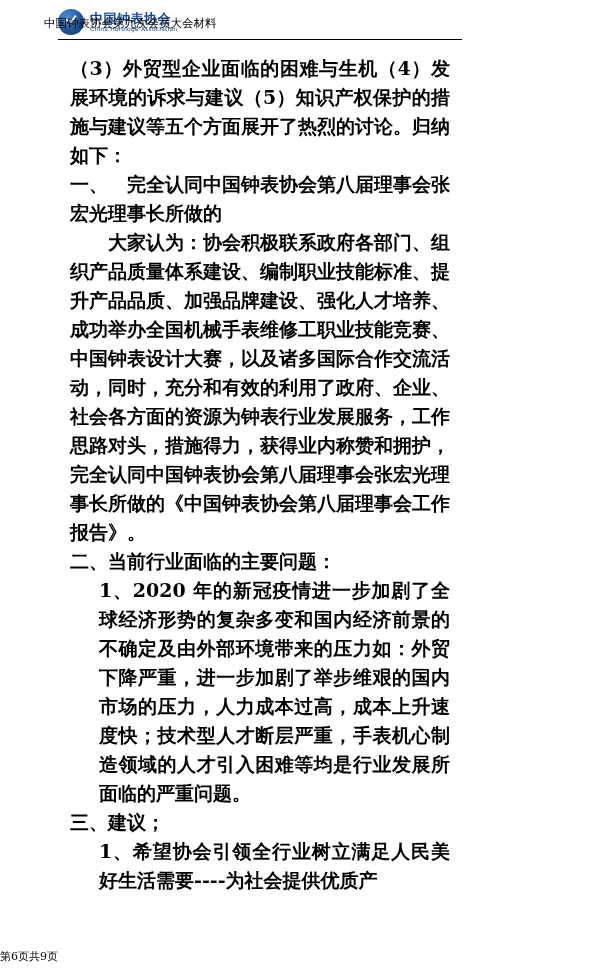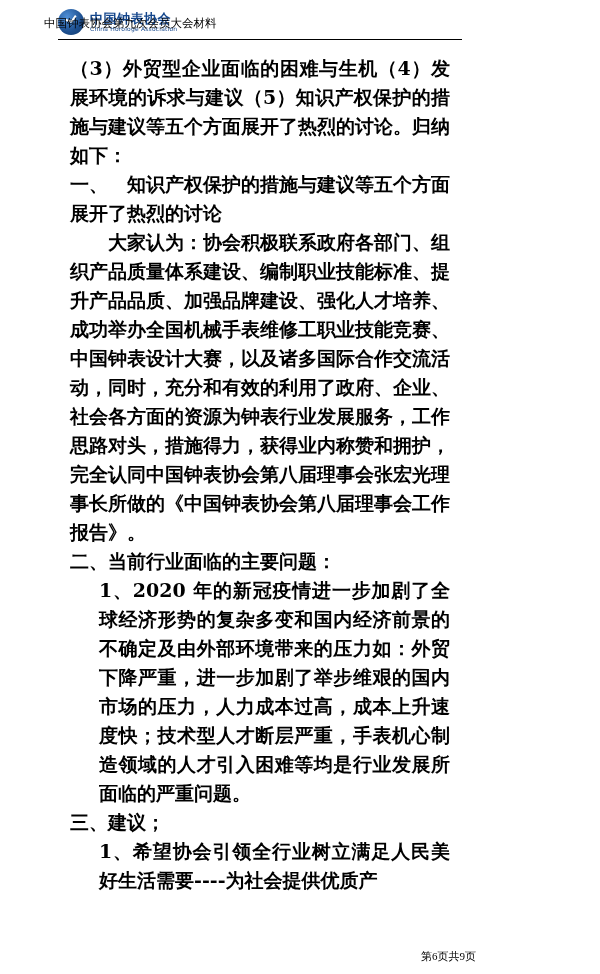--- a/index.html
+++ b/index.html
@@ -124,24 +124,23 @@
     text-indent: 0;
     margin-left: 29px;
   }
 
   
   .footer {
     position: absolute;
     left: 0;
     right: 0;
     bottom: 10px;
-    text-align: right;
+    text-align: left;
     font-size: 11px;
     color: #000000;
-    font-family: Liberation Serif, serif;
   }
 </style>
 </head>
 <body>
 
 <div class="page">
 
   <div class="header">
     <div class="logo-block">
       <div class="logo-mark"></div>
@@ -149,21 +148,21 @@
         <span class="logo-cn">中国钟表协会</span>
         <span class="logo-en">China Horologe Association</span>
       </div>
     </div>
     <div class="header-title">中国钟表协会第九次会员大会材料</div>
     <div class="header-rule"></div>
   </div>
 
   <div class="content">
     <p class="para">（3）外贸型企业面临的困难与生机（4）发展环境的诉求与建议（5）知识产权保护的措施与建议等五个方面展开了热烈的讨论。归纳如下：</p>
-    <p class="para">一、　知识产权保护的措施与建议等五个方面展开了热烈的讨论</p>
+    <p class="para">一、　完全认同中国钟表协会第八届理事会张宏光理事长所做的</p>
     <p class="para indent2">大家认为：协会积极联系政府各部门、组织产品质量体系建设、编制职业技能标准、提升产品品质、加强品牌建设、强化人才培养、成功举办全国机械手表维修工职业技能竞赛、中国钟表设计大赛，以及诸多国际合作交流活动，同时，充分和有效的利用了政府、企业、社会各方面的资源为钟表行业发展服务，工作思路对头，措施得力，获得业内称赞和拥护，完全认同中国钟表协会第八届理事会张宏光理事长所做的《中国钟表协会第八届理事会工作报告》。</p>
     <p class="para">二、当前行业面临的主要问题：</p>
     <p class="para hang-list">1、2020 年的新冠疫情进一步加剧了全球经济形势的复杂多变和国内经济前景的不确定及由外部环境带来的压力如：外贸下降严重，进一步加剧了举步维艰的国内市场的压力，人力成本过高，成本上升速度快；技术型人才断层严重，手表机心制造领域的人才引入困难等均是行业发展所面临的严重问题。</p>
     <p class="para">三、建议；</p>
     <p class="para hang-list">1、希望协会引领全行业树立满足人民美好生活需要----为社会提供优质产</p>
   </div>
 
   <div class="footer">第6页共9页</div>
 
 </div>

